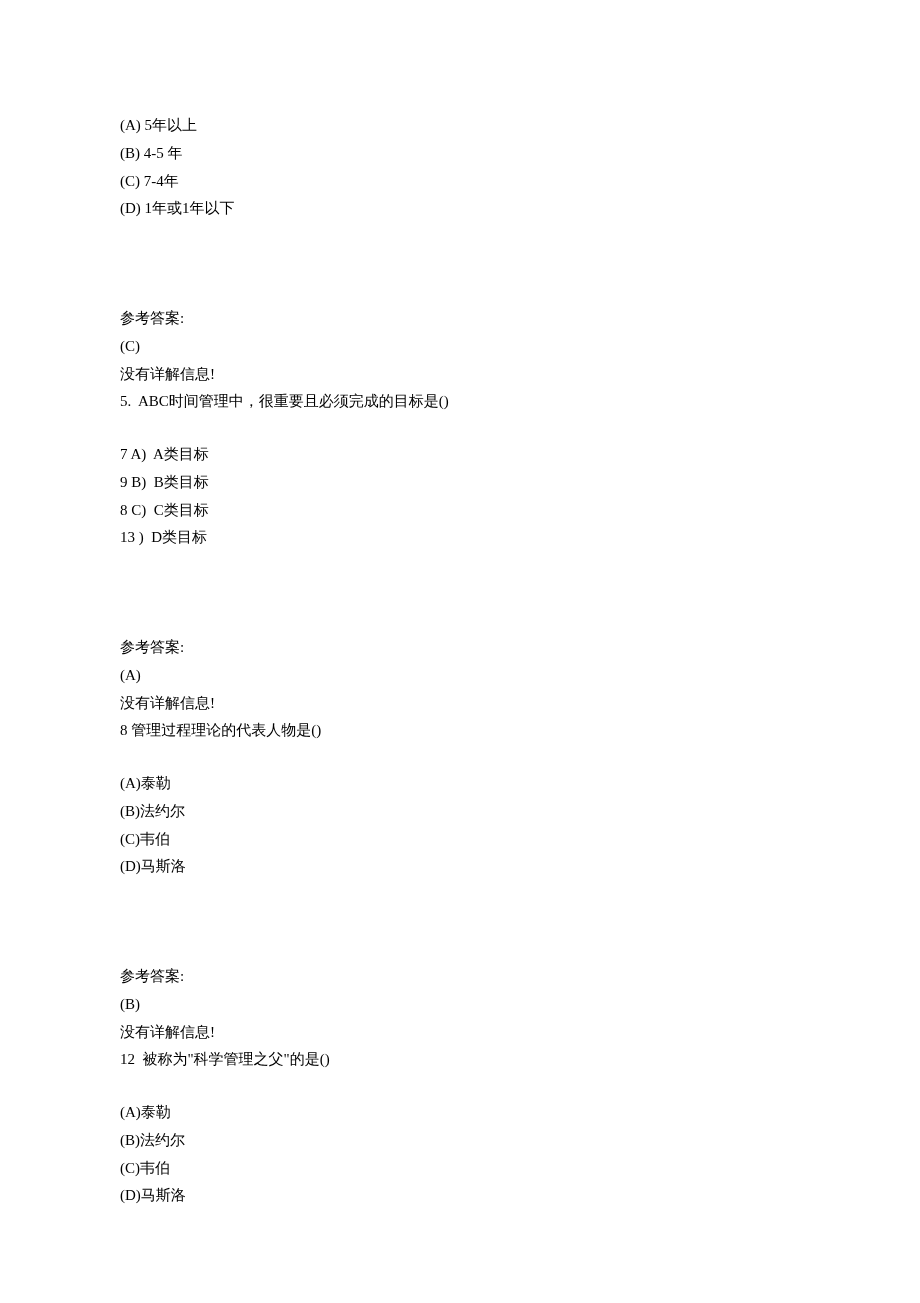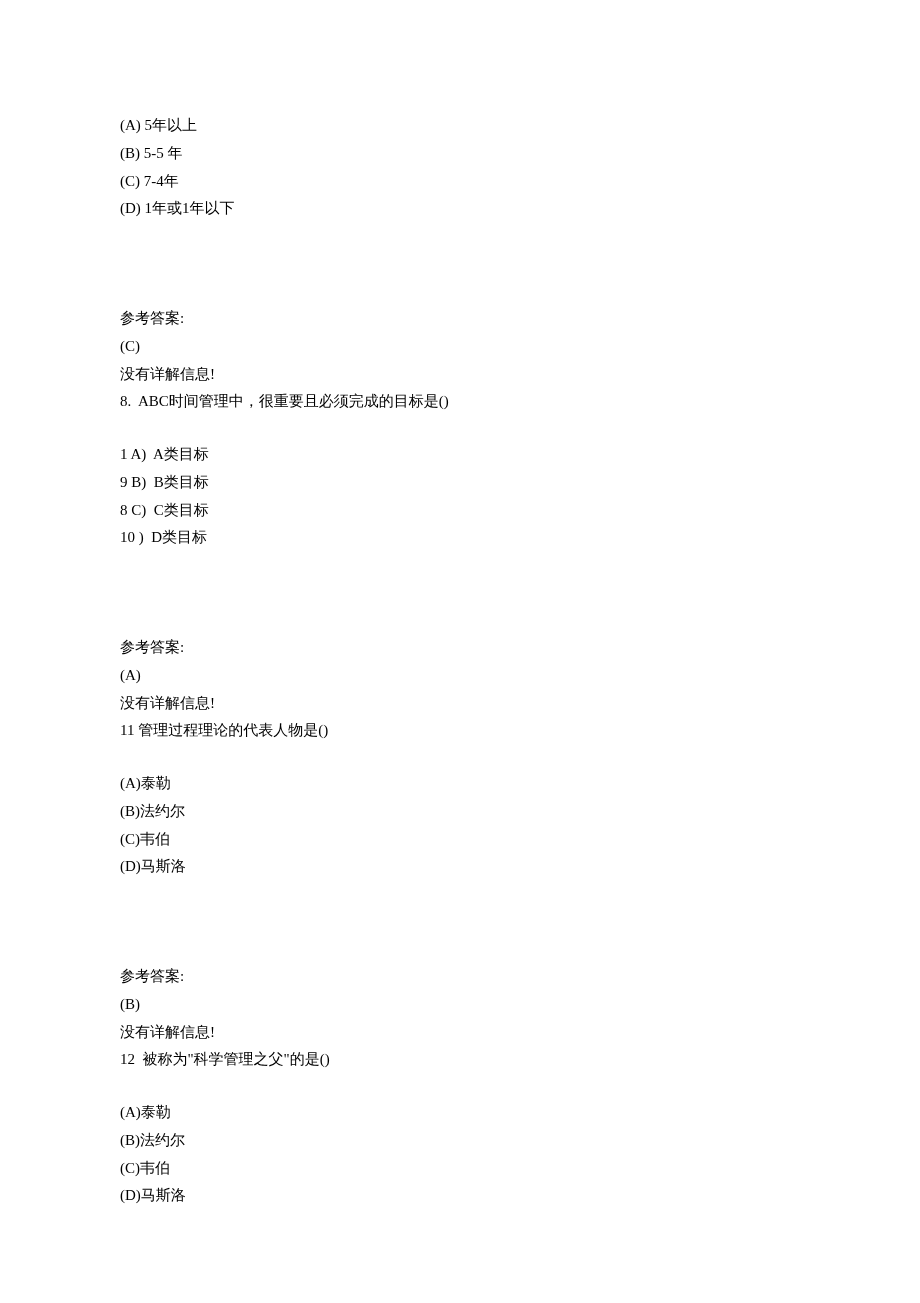--- a/index.html
+++ b/index.html
@@ -25,44 +25,44 @@
       height: 82px;
     }
     .spacer-med {
       height: 25px;
     }
   </style>
 </head>
 <body>
 
 <div class="line">(A) 5年以上</div>
-<div class="line">(B) 5-5 年</div>
+<div class="line">(B) 4-5 年</div>
 <div class="line">(C) 7-4年</div>
 <div class="line">(D) 1年或1年以下</div>
 
 <div class="spacer-large"></div>
 
 <div class="line">参考答案:</div>
 <div class="line">(C)</div>
 <div class="line">没有详解信息!</div>
-<div class="line">8.  ABC时间管理中，很重要且必须完成的目标是()</div>
+<div class="line">5.  ABC时间管理中，很重要且必须完成的目标是()</div>
 
 <div class="spacer-med"></div>
 
-<div class="line">1 A)  A类目标</div>
+<div class="line">7 A)  A类目标</div>
 <div class="line">9 B)  B类目标</div>
 <div class="line">8 C)  C类目标</div>
-<div class="line">10 )  D类目标</div>
+<div class="line">13 )  D类目标</div>
 
 <div class="spacer-large"></div>
 
 <div class="line">参考答案:</div>
 <div class="line">(A)</div>
 <div class="line">没有详解信息!</div>
-<div class="line">11 管理过程理论的代表人物是()</div>
+<div class="line">8 管理过程理论的代表人物是()</div>
 
 <div class="spacer-med"></div>
 
 <div class="line">(A)泰勒</div>
 <div class="line">(B)法约尔</div>
 <div class="line">(C)韦伯</div>
 <div class="line">(D)马斯洛</div>
 
 <div class="spacer-large"></div>
 

